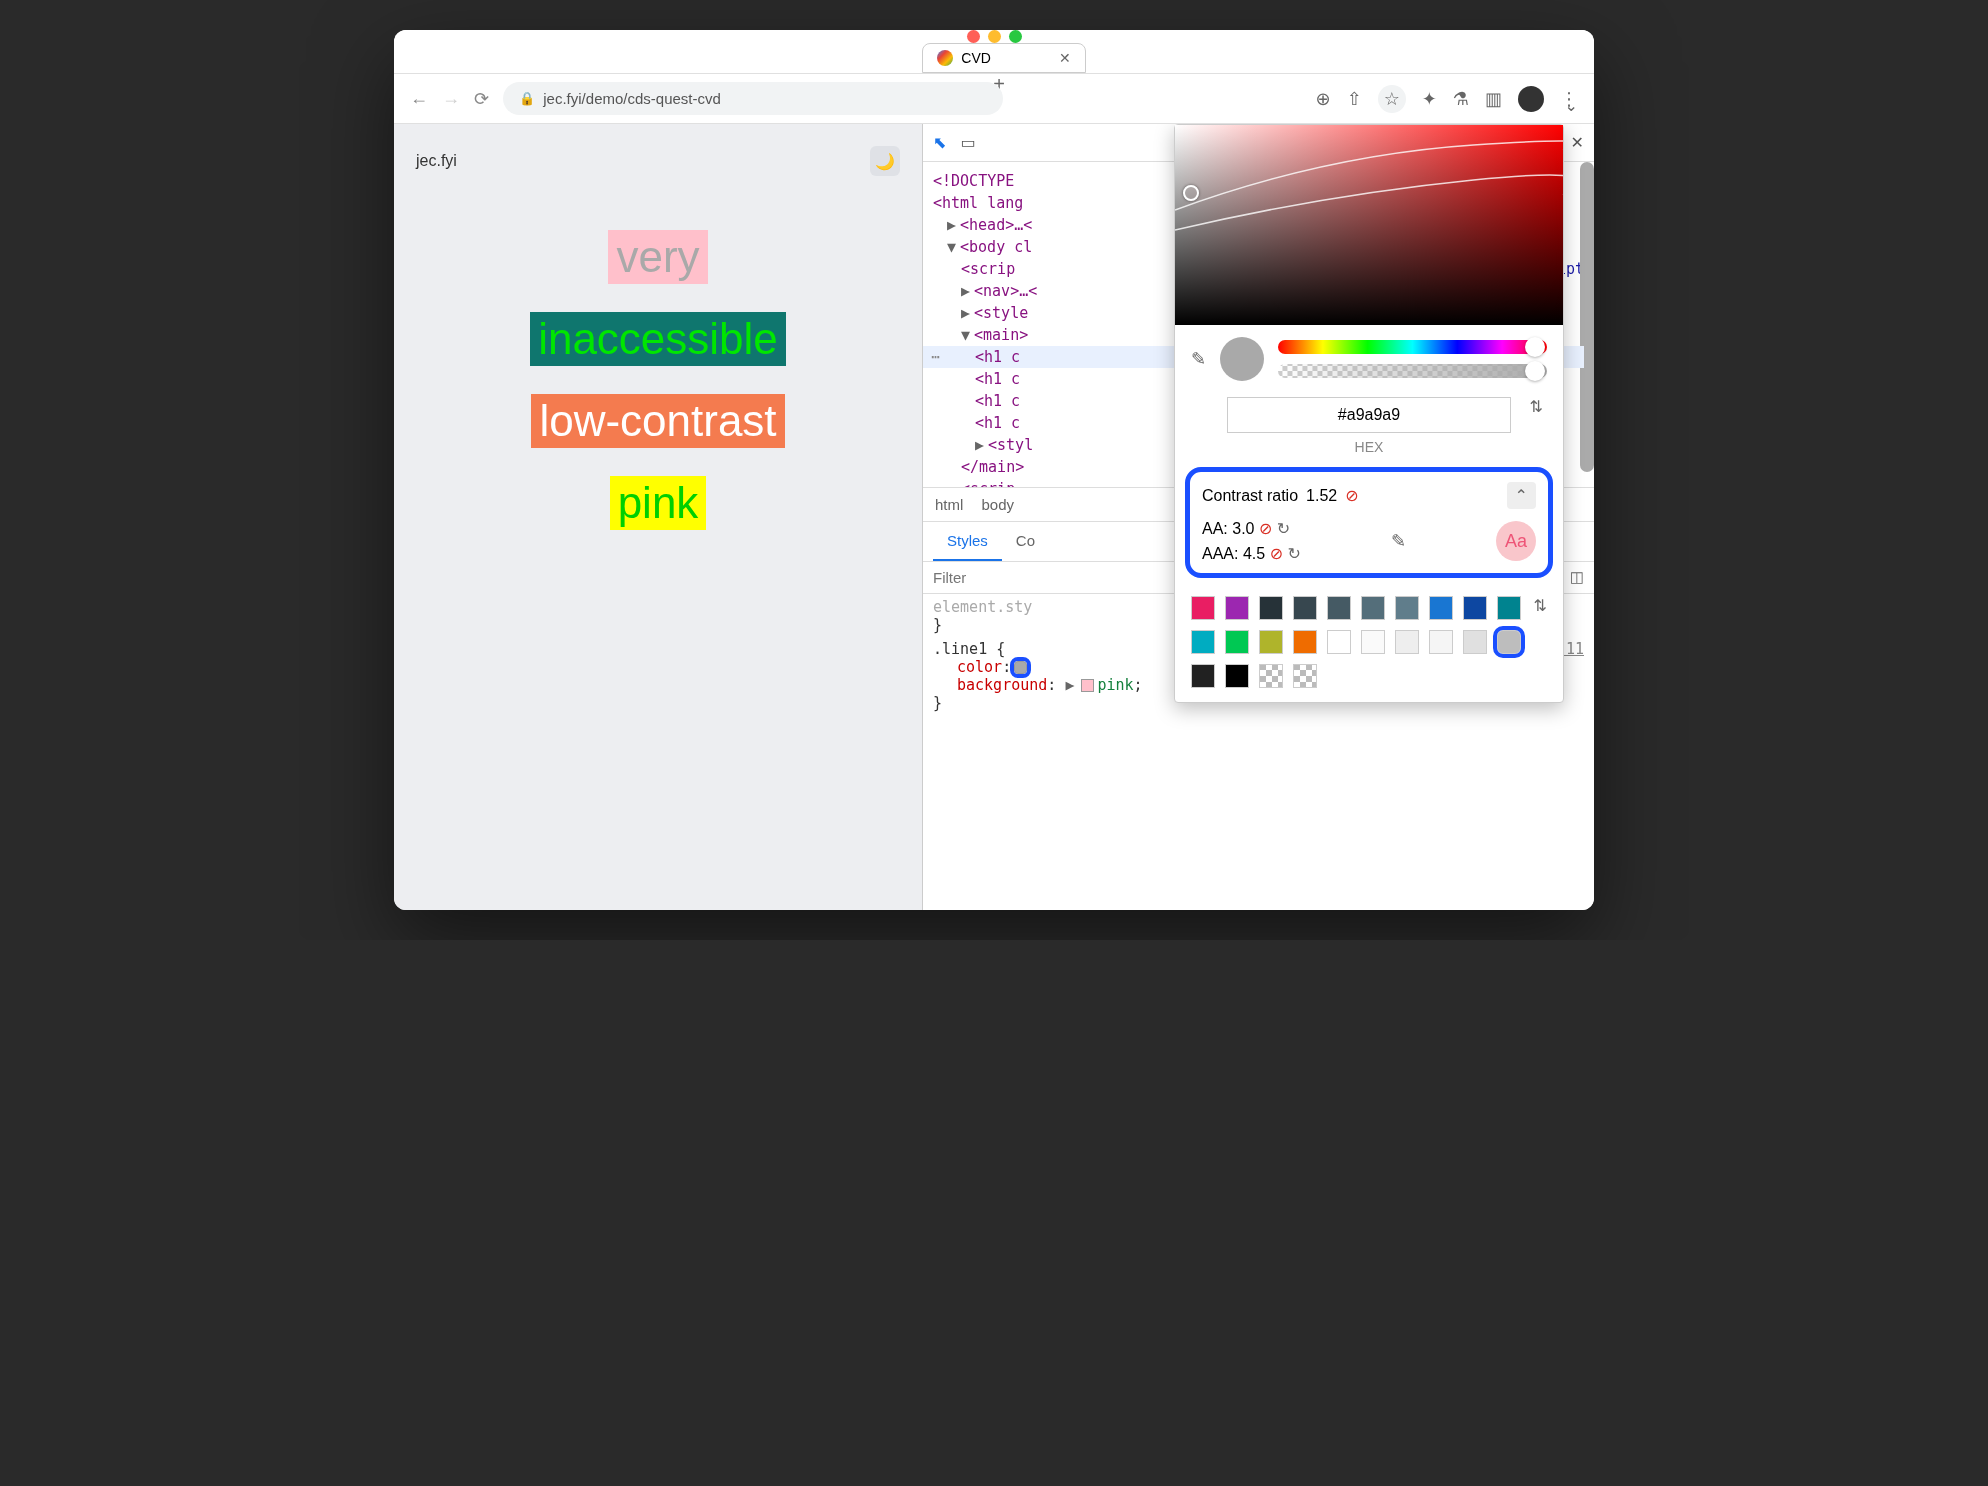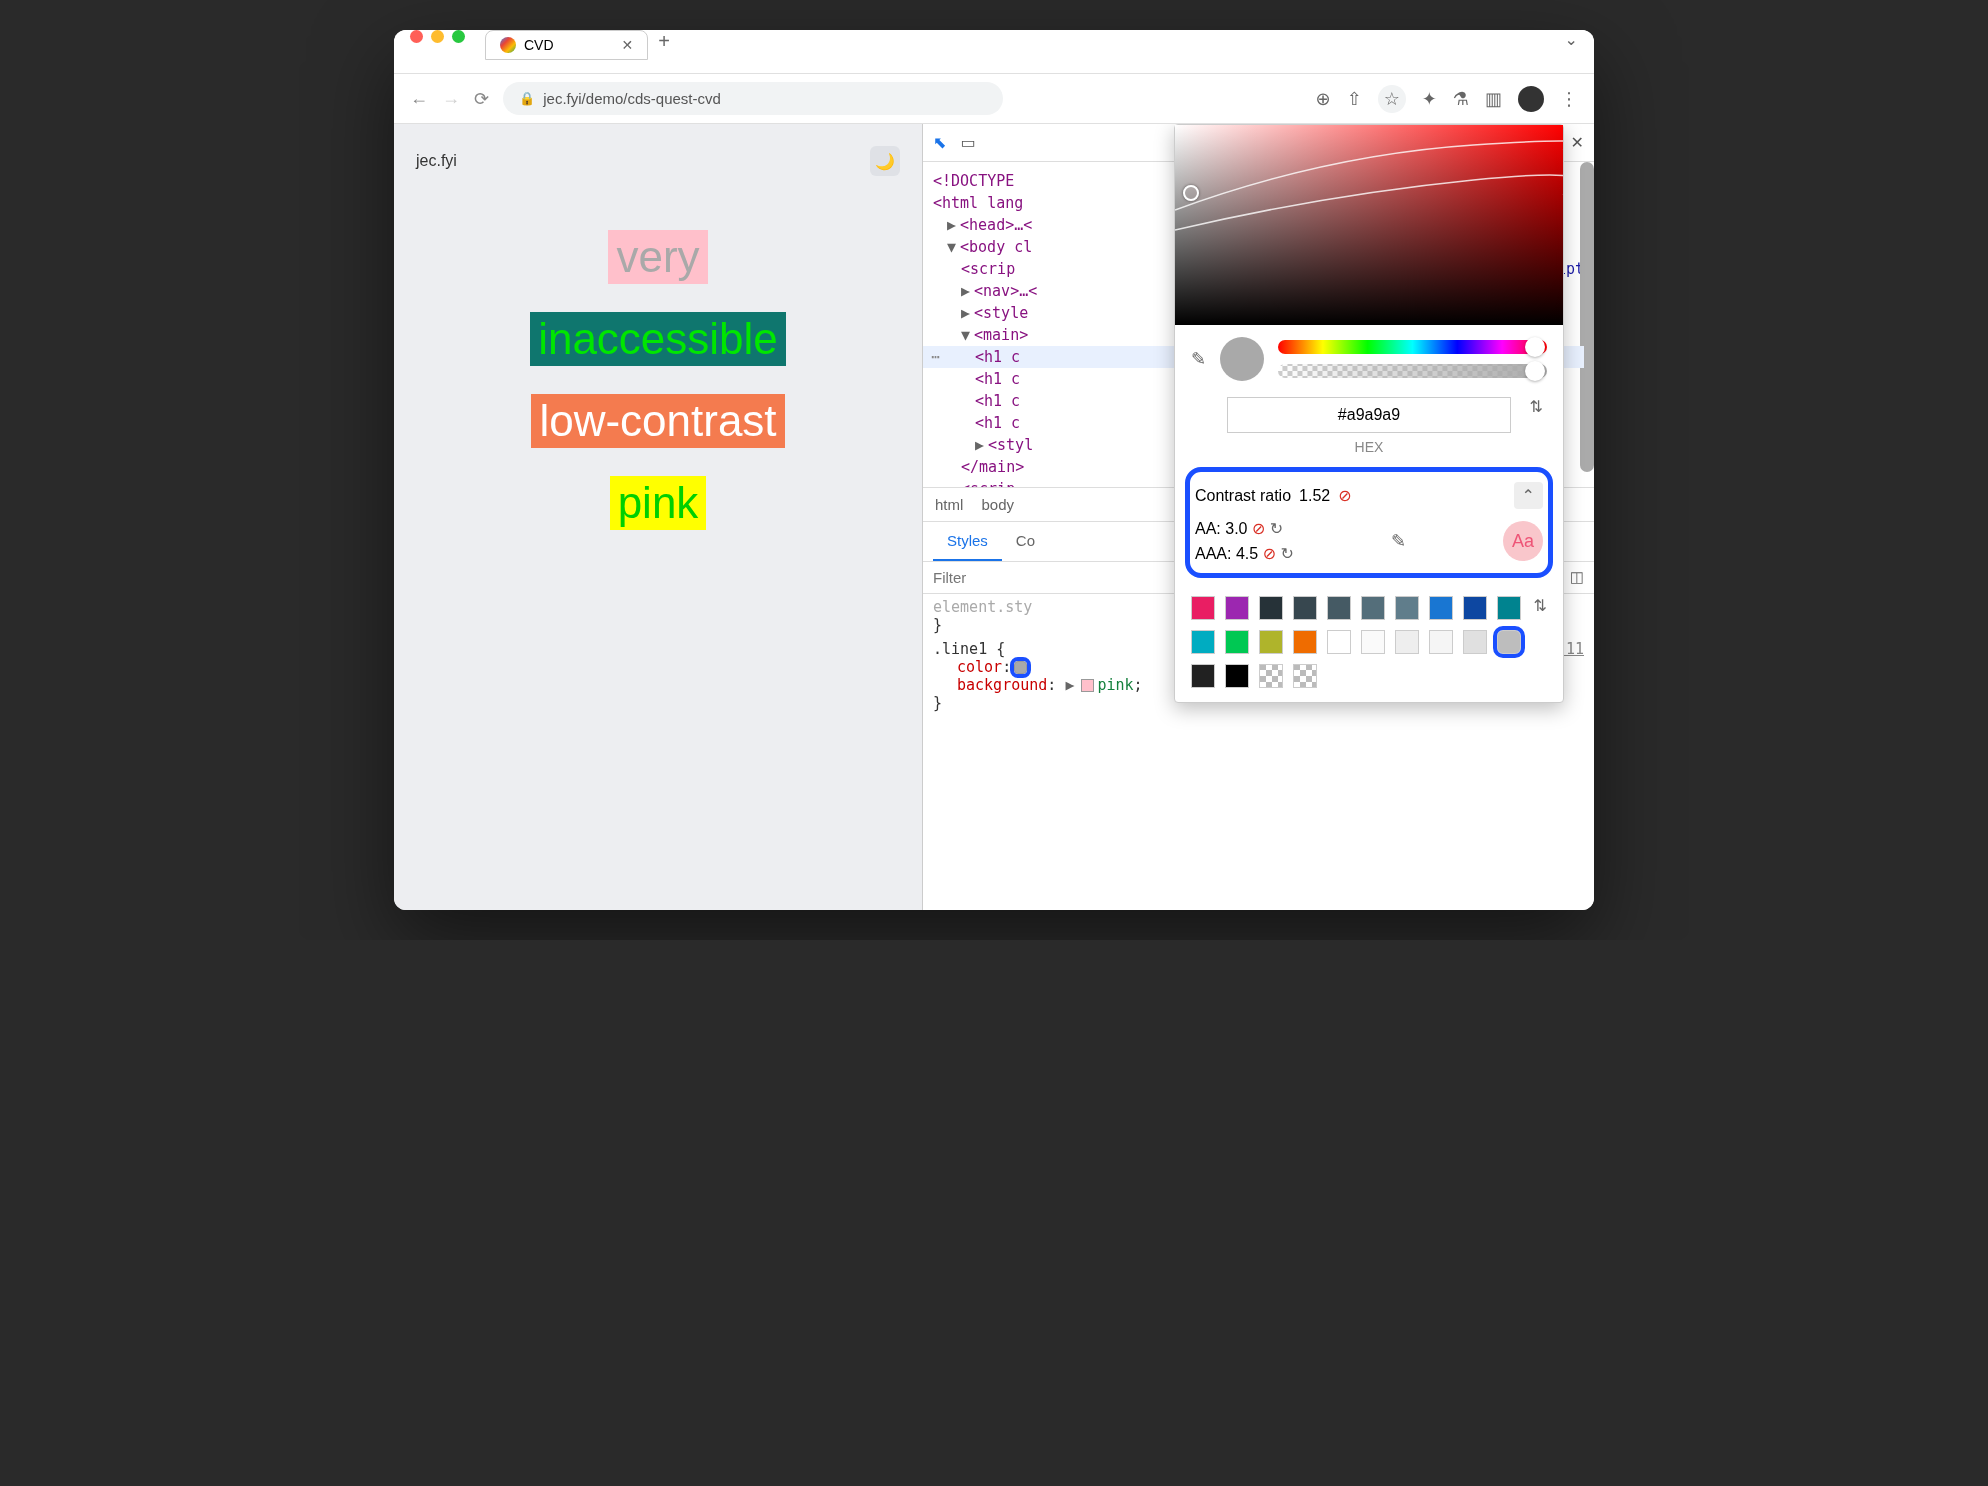--- a/index.html
+++ b/index.html
@@ -1,18 +1,18 @@
 <!DOCTYPE html>
 <html><head>
 <meta charset="utf-8">
 <style>
 * { box-sizing: border-box; margin: 0; padding: 0; }
 body { font-family: -apple-system, BlinkMacSystemFont, "Segoe UI", sans-serif; background: #2a2a2a; padding: 30px; }
 .window { background: #fff; border-radius: 12px; width: 1200px; height: 880px; margin: 0 auto; box-shadow: 0 30px 80px rgba(0,0,0,0.5); display: flex; flex-direction: column; overflow: hidden; position: relative; }
-.titlebar { height: 44px; background: #fff; display: flex; align-items: flex-start; padding: 0 16px; border-bottom: 1px solid #e0e0e0; }
+.titlebar { height: 44px; background: #fff; display: flex; align-items: center; padding: 0 16px; border-bottom: 1px solid #e0e0e0; flex-direction: column; }
 .dots { display: flex; gap: 8px; }
 .dot { width: 13px; height: 13px; border-radius: 50%; }
 .dot.r { background: #ff5f57; }
 .dot.y { background: #febc2e; }
 .dot.g { background: #28c840; }
 .tab { margin-left: 20px; background: #fff; border: 1px solid #ccc; border-radius: 8px 8px 0 0; padding: 6px 14px; display: flex; align-items: center; gap: 8px; font-size: 14px; }
 .favicon { width: 16px; height: 16px; border-radius: 50%; background: linear-gradient(135deg,#4285f4,#ea4335,#fbbc05,#34a853); }
 .tab .close { margin-left: 60px; color: #666; cursor: pointer; }
 .newtab { margin-left: 10px; color: #666; font-size: 20px; cursor: pointer; }
 .titlebar .chev { margin-left: auto; color: #666; }
@@ -83,21 +83,21 @@
 .slider-col { flex: 1; display: flex; flex-direction: column; gap: 10px; }
 .hue { height: 14px; border-radius: 7px; background: linear-gradient(to right, #f00,#ff0,#0f0,#0ff,#00f,#f0f,#f00); position: relative; }
 .alpha { height: 14px; border-radius: 7px; background: linear-gradient(to right, transparent, #a9a9a9), repeating-conic-gradient(#ccc 0% 25%, #fff 0% 50%) 50% / 10px 10px; position: relative; }
 .thumb { position: absolute; top: -3px; width: 20px; height: 20px; border-radius: 50%; background: #fff; box-shadow: 0 1px 3px rgba(0,0,0,0.3); }
 
 .hexrow { padding: 4px 16px 12px; text-align: center; }
 .hexrow input { width: 80%; text-align: center; border: 1px solid #ccc; padding: 8px; font-size: 16px; }
 .hexrow .lbl { color: #888; font-size: 14px; margin-top: 6px; }
 .hexrow .spin { position: absolute; right: 20px; color: #666; }
 
-.contrast { margin: 0 10px 10px; border: 5px solid #1a4fff; border-radius: 16px; padding: 10px 5px; font-size: 16px; position: relative; }
+.contrast { margin: 0 10px 10px; border: 5px solid #1a4fff; border-radius: 16px; padding: 10px 12px; font-size: 16px; position: relative; }
 .contrast .row1 { display: flex; align-items: center; gap: 8px; }
 .contrast .collapse { margin-left: auto; background: #eee; border-radius: 4px; padding: 4px 8px; color: #666; }
 .contrast .row2 { display: flex; align-items: center; gap: 8px; margin-top: 10px; }
 .contrast .aa-badge { width: 40px; height: 40px; border-radius: 50%; background: #f9c6cb; color: #e57; display: flex; align-items: center; justify-content: center; font-size: 18px; margin-left: auto; }
 .no-icon { color: #d93025; font-size: 16px; }
 .fix-icon { color: #666; }
 
 .palette { padding: 8px 16px 14px; display: flex; flex-wrap: wrap; gap: 10px; position: relative; }
 .sw { width: 24px; height: 24px; border: 1px solid #ccc; }
 .palette .spin2 { position: absolute; right: 16px; top: 8px; color: #666; }

